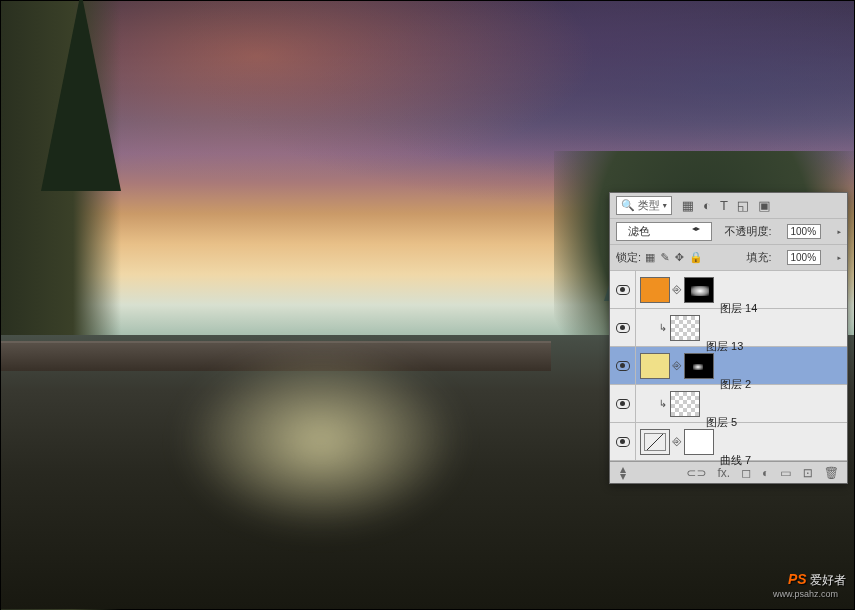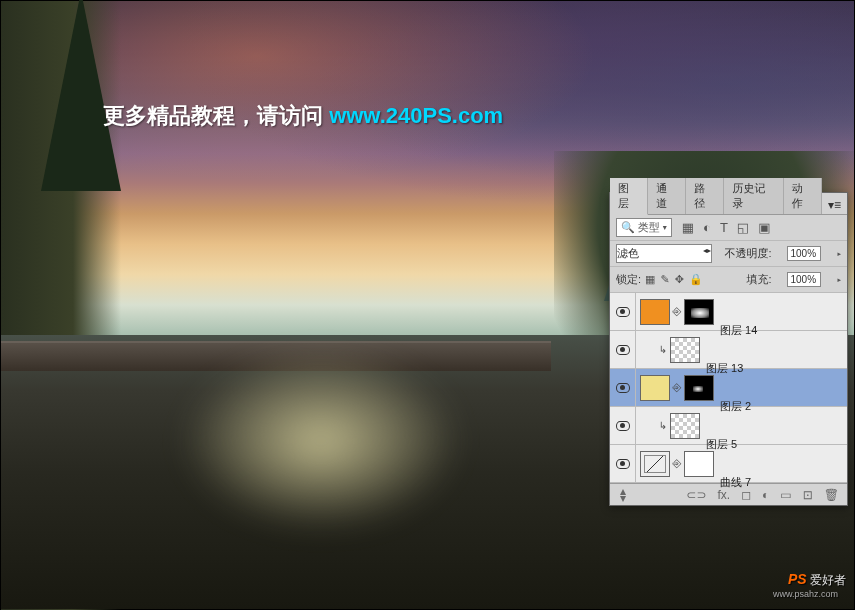--- a/index.html
+++ b/index.html
@@ -171,21 +171,21 @@
       display: flex;
       gap: 9px;
       margin-left: 6px;
       align-items: center;
     }
     .filter-icons span { font-size: 13px; color: #555; cursor: pointer; }
     
     .blend-mode {
       background: #fff;
       border: 1px solid #888;
-      padding: 1px 0;
+      padding: 1px 11px;
       font-size: 11px;
       width: 96px;
       display: flex;
       justify-content: space-between;
     }
     .opacity-block {
       display: flex;
       align-items: center;
       margin-left: auto;
       gap: 16px;
@@ -352,39 +352,28 @@
           <div class="pillar"></div>
           <div class="pillar"></div>
           <div class="pillar"></div>
       </div>
     </div>
   </div>
   <div class="water"></div>
   <div class="bridge"></div>
   <div class="water-glow"></div>
 
-  <div class="watermark-text">
-    <span>更多精品教程，请访问 </span><span class="watermark-url">www.240PS.com</span>
-  </div>
 
   <div class="watermark-logo">
     <span class="ps">PS</span>
     <span>爱好者</span>
     <div class="watermark-site">www.psahz.com</div>
   </div>
 
   <div class="layers-panel">
-    <div class="panel-tabs">
-      <div class="panel-tab active">图层</div>
-      <div class="panel-tab">通道</div>
-      <div class="panel-tab">路径</div>
-      <div class="panel-tab">历史记录</div>
-      <div class="panel-tab">动作</div>
-      <div class="panel-menu">▾≡</div>
-    </div>
 
     <div class="panel-row">
       <div class="dropdown-type">
         <span class="search-icon">🔍</span>
         <span>类型</span>
         <span class="dropdown-caret">▾</span>
       </div>
       <div class="filter-icons">
         <span>▦</span>
         <span>◐</span>

